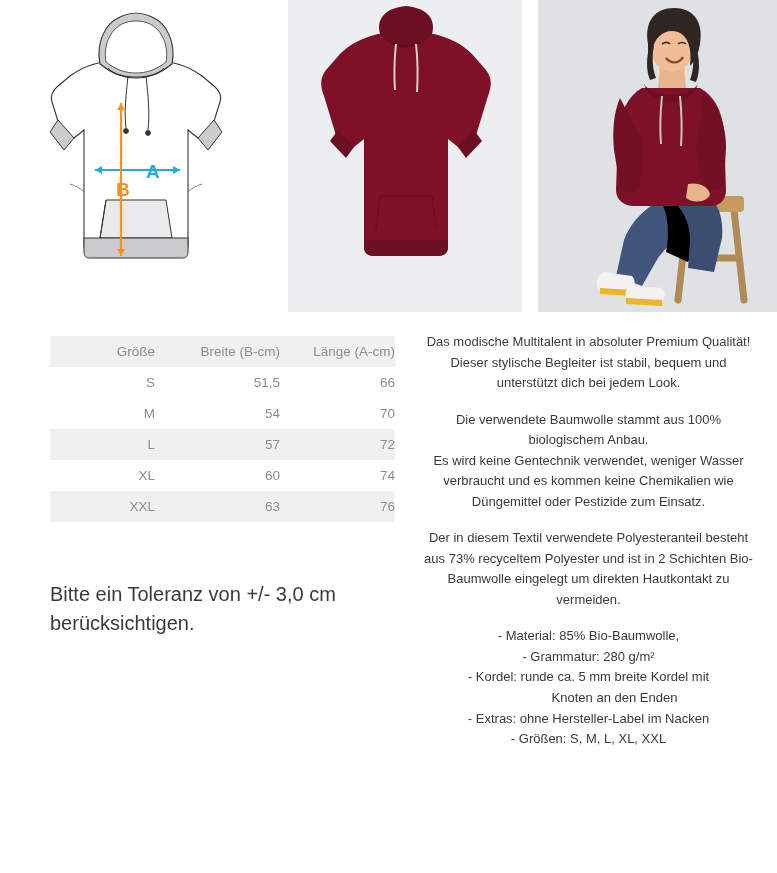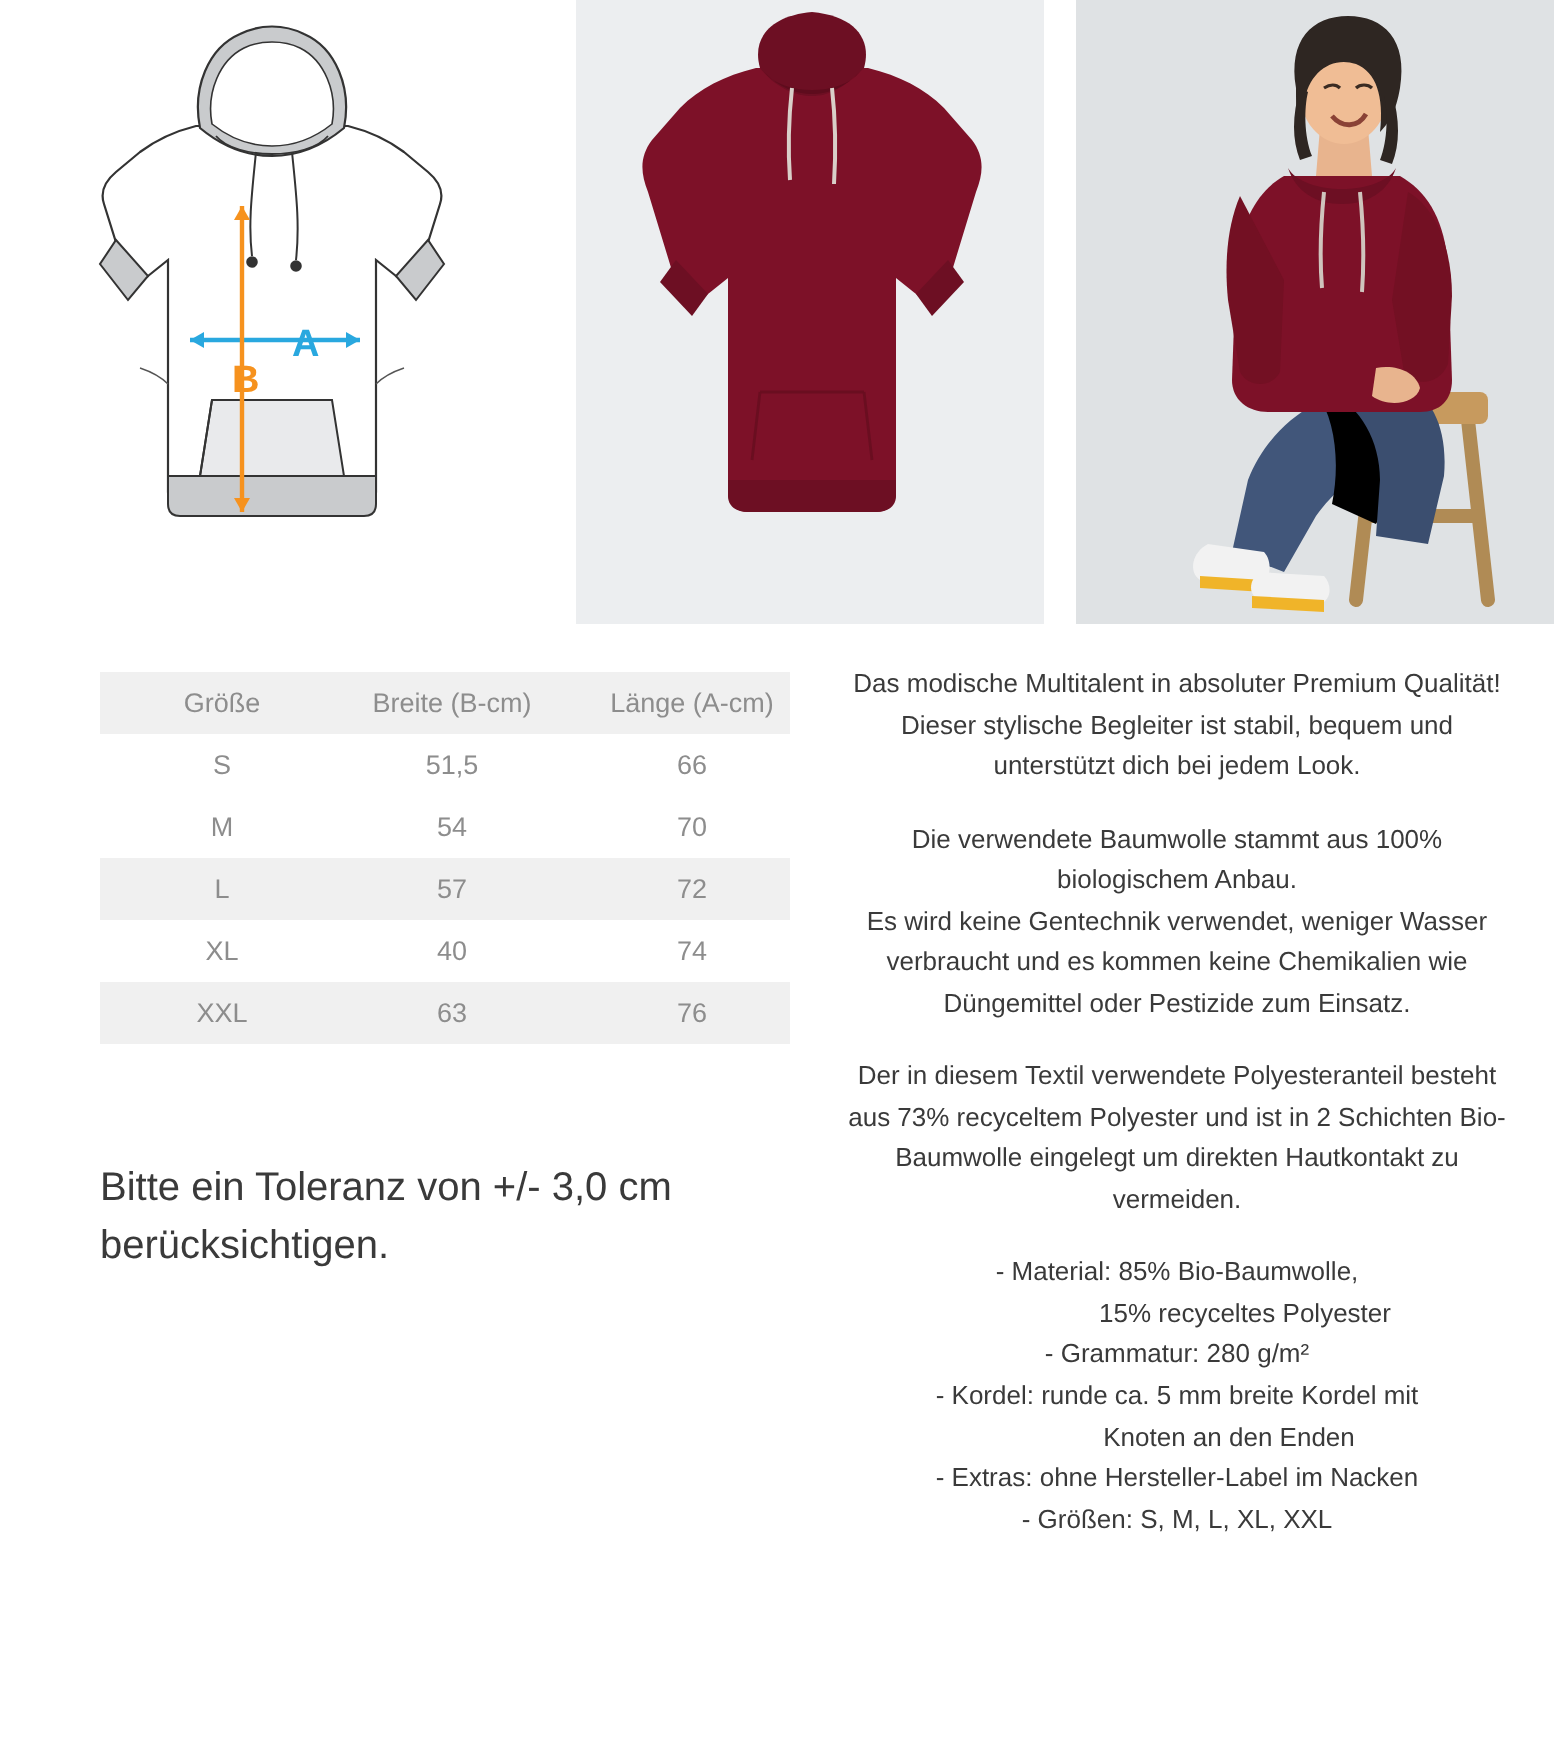--- a/index.html
+++ b/index.html
@@ -51,21 +51,21 @@
   .size-table {
     position: absolute;
     left: 50px;
     top: 336px;
     width: 345px;
     border-collapse: collapse;
     font-size: 13.5px;
     color: #8d8d8d;
   }
   .size-table th, .size-table td {
-    text-align: center;
+    text-align: right;
     padding: 8px 0 8px 17px;
     font-weight: normal;
     height: 25px;
   }
   .size-table thead th { color: #8d8d8d; }
   .size-table th:nth-child(1), .size-table td:nth-child(1) { width: 105px; }
   .size-table th:nth-child(2), .size-table td:nth-child(2) { width: 125px; }
   .size-table th:nth-child(3), .size-table td:nth-child(3) { width: 115px; }
   .row-alt { background: #f0f0f0; }
   .row-plain { background: #ffffff; }
@@ -271,42 +271,41 @@
         <td>54</td>
         <td>70</td>
       </tr>
       <tr class="row-alt">
         <td>L</td>
         <td>57</td>
         <td>72</td>
       </tr>
       <tr class="row-plain">
         <td>XL</td>
-        <td>40</td>
+        <td>60</td>
         <td>74</td>
       </tr>
       <tr class="row-alt">
         <td>XXL</td>
         <td>63</td>
         <td>76</td>
       </tr>
     </tbody>
   </table>
 
   <div class="tolerance-note">Bitte ein Toleranz von +/- 3,0 cm berücksichtigen.</div>
 
   <div class="description">
     <p>Das modische Multitalent in absoluter Premium Qualität! Dieser stylische Begleiter ist stabil, bequem und unterstützt dich bei jedem Look.</p>
     <p class="tight">Die verwendete Baumwolle stammt aus 100% biologischem Anbau.</p>
     <p>Es wird keine Gentechnik verwendet, weniger Wasser verbraucht und es kommen keine Chemikalien wie Düngemittel oder Pestizide zum Einsatz.</p>
     <p>Der in diesem Textil verwendete Polyesteranteil besteht aus 73% recyceltem Polyester und ist in 2 Schichten Bio-Baumwolle eingelegt um direkten Hautkontakt zu vermeiden.</p>
 
     <ul class="spec-list">
       <li>- Material: 85% Bio-Baumwolle,</li>
-      <li><span class="indent-1">15% recyceltes Polyester</span></li>
       <li>- Grammatur: 280 g/m²</li>
       <li>- Kordel: runde ca. 5 mm breite Kordel mit</li>
       <li><span class="indent-2">Knoten an den Enden</span></li>
       <li>- Extras: ohne Hersteller-Label im Nacken</li>
       <li>- Größen:  S, M, L, XL, XXL</li>
     </ul>
   </div>
 
 </div>
 

